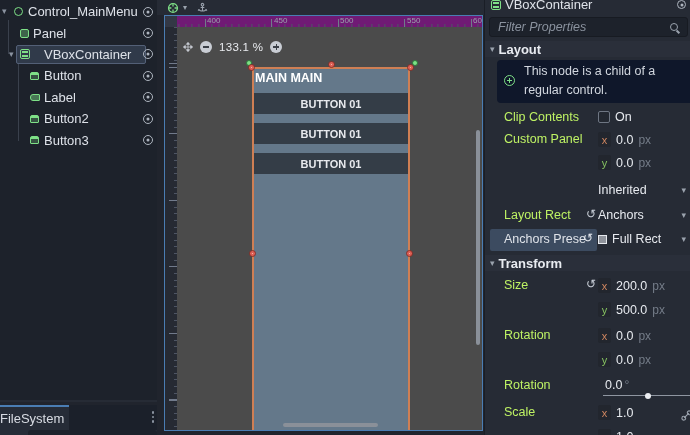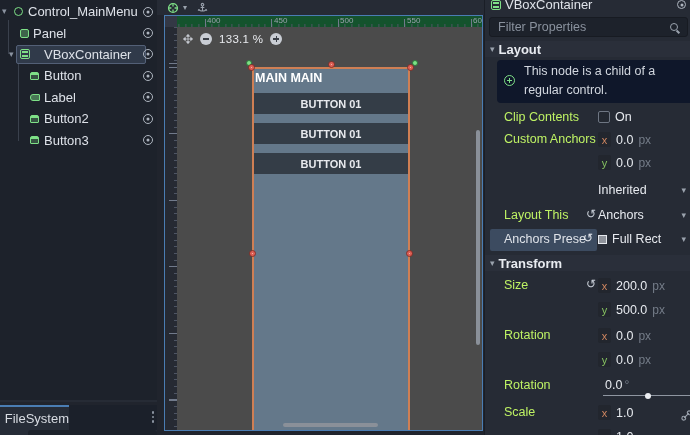--- a/index.html
+++ b/index.html
@@ -31,54 +31,54 @@
   .ic-vbox::before { top:1px; } .ic-vbox::after { bottom:1px; }
   .ic-label { width:10px; height:7px; border:1.3px solid #7ee087; border-radius:3px 1px 1px 3px;
               background:rgba(126,224,135,.45); }
   .ic-button { width:9px; height:8px; border:1.2px solid #7ee087; border-radius:2px 2px 1px 1px;
                background:linear-gradient(#7ee087 35%, rgba(126,224,135,.25) 35%); }
 
   
   .fs-gap { position:absolute; left:0; top:402px; width:157px; height:3px; background:#20242d; }
   .fs-strip { position:absolute; left:0; top:405px; width:157px; height:25px; background:#1b202a; }
   .fs-tab { position:absolute; left:0; top:0; width:69px; height:25px; background:#262c37;
-            border-top:2px solid #4a7db3; display:flex; align-items:center; justify-content:flex-end; }
+            border-top:2px solid #4a7db3; display:flex; align-items:center; justify-content:flex-start; }
   .fs-tab span { font-size:13px; color:#d8dce3; }
   .kebab { position:absolute; right:3px; top:6px; display:flex; flex-direction:column; gap:2px; }
   .kebab i { width:2.5px; height:2.5px; border-radius:50%; background:#8b93a0; }
   .fs-content { position:absolute; left:0; top:430px; width:157px; height:5px; background:#262c37; }
   .fs-content::after { content:""; position:absolute; left:28px; right:0; top:0; bottom:0;
                        background:#1d222b; border-radius:3px 3px 0 0; }
 
   
   .center { position:absolute; left:157px; top:0; width:327px; height:435px; background:#20242d; }
   .vp-toolbar { position:absolute; left:0; top:0; width:327px; height:15px; background:#262b35;
                 display:flex; align-items:center; gap:4px; padding-left:10px; }
   .vp-toolbar .ddarrow { color:#9aa2ad; font-size:8px; }
   .vp-frame { position:absolute; left:7px; top:15px; width:319px; height:416px;
               border:1px solid #4a7db3; background:#262a33; }
   .ruler-corner { position:absolute; left:0; top:0; width:12px; height:11px; background:#333845; }
-  .h-ruler { position:absolute; left:12px; top:0; right:0; height:11px; background:#14532d; overflow:hidden; }
+  .h-ruler { position:absolute; left:12px; top:0; right:0; height:11px; background:#701a75; overflow:hidden; }
   .h-ruler .minor { position:absolute; left:0; right:0; bottom:0; height:3px;
       background:repeating-linear-gradient(to right, #4e5564 0 1px, transparent 1px 6.65px);
       background-position-x:1.4px; }
   .h-ruler .major { position:absolute; left:0; right:0; bottom:0; height:8px;
       background:repeating-linear-gradient(to right, #717a8b 0 1px, transparent 1px 66.5px);
       background-position-x:28px; }
   .h-ruler .rlabel { position:absolute; top:0px; font-size:8px; color:#9aa2ad; }
   .v-ruler { position:absolute; left:0; top:11px; width:12px; bottom:0; background:#262a33; overflow:hidden; }
   .v-ruler .minor { position:absolute; top:0; bottom:0; right:0; width:3px;
       background:repeating-linear-gradient(to bottom, #4e5564 0 1px, transparent 1px 6.65px); }
   .v-ruler .major { position:absolute; top:0; bottom:0; right:0; width:8px;
       background:repeating-linear-gradient(to bottom, #717a8b 0 1px, transparent 1px 66.5px);
       background-position-y:40px; }
   .canvas { position:absolute; left:12px; top:11px; right:0; bottom:0; background:#4b4b4b; overflow:hidden; }
 
   
-  .zoom-bar { position:absolute; left:6px; top:6px; display:flex; align-items:center; gap:7px; z-index:6; }
+  .zoom-bar { position:absolute; left:6px; top:14px; display:flex; align-items:center; gap:7px; z-index:6; }
   .zoom-btn { width:12px; height:12px; border-radius:50%; background:#c9cdd4; position:relative; }
   .zoom-btn::before { content:""; position:absolute; left:3px; right:3px; top:5.2px; height:1.6px; background:#3a3f47; }
   .zoom-btn.plus::after { content:""; position:absolute; top:3px; bottom:3px; left:5.2px; width:1.6px; background:#3a3f47; }
   .zoom-label { color:#e8eaee; font-size:11.5px; letter-spacing:.3px; }
 
   
   .scene-panel { position:absolute; left:75px; top:40px; width:158px; height:380px; background:#64788a; }
   .scene-title { position:absolute; left:1px; top:1px; right:1px; height:20px; display:flex; align-items:center;
                  font-weight:bold; font-size:12.5px; color:#ffffff; padding-left:2px; }
   .scene-btn { position:absolute; left:1px; right:1px; height:21px; background:#343d47;
@@ -100,21 +100,21 @@
   .insp-header { position:absolute; left:0; top:0; width:206px; height:14px; }
   .insp-header .name { position:absolute; left:20px; top:-3px; font-size:13px; color:#dfe3e9; }
   .insp-header .ic-vbox { position:absolute; left:6px; top:0px; }
   .hdr-right-icon { position:absolute; left:192px; top:0px; width:9px; height:9px;
                     border:1.4px solid #aeb5bf; border-radius:50%; }
   .hdr-right-icon::after { content:""; position:absolute; left:50%; top:50%; width:3px; height:3px;
                     border-radius:50%; background:#aeb5bf; transform:translate(-50%,-50%); }
   .filter-box { position:absolute; left:4px; top:17px; width:199px; height:20px; background:#1d222b;
                 border:1px solid #171b22; border-radius:3px; display:flex; align-items:center; }
   .filter-box input { flex:1; background:transparent; border:none; outline:none; color:#8a929e;
-                      font-size:12.5px; padding:0 8px; font-family:"Liberation Sans",sans-serif; }
+                      font-size:12.5px; padding:0 8px; font-family:"Liberation Sans",sans-serif;font-style:italic; }
   .filter-box input::placeholder { color:#8a929e; opacity:1; }
   .mag { position:relative; width:8px; height:8px; border:1.6px solid #9aa2ad; border-radius:50%;
          margin-right:9px; flex:none; }
   .mag::after { content:""; position:absolute; width:1.7px; height:4px; background:#9aa2ad;
                 left:6.2px; top:6.2px; transform:rotate(-45deg); }
 
   .section-hdr { position:absolute; left:0; width:206px; height:16px; background:#2a2f3a;
                  display:flex; align-items:center; }
   .section-hdr .arr { color:#9aa2ad; font-size:9px; margin:0 4px 0 5px; }
   .section-hdr .txt { font-weight:bold; font-size:13px; color:#e8ebf0; }
@@ -299,21 +299,21 @@
 
     <div class="prop-row" style="top:107px;">
       <span class="plabel">Clip Contents</span>
       <span class="pval">
         <span class="checkbox"></span>
         <span class="num">On</span>
       </span>
     </div>
 
     <div class="prop-row" style="top:129px;">
-      <span class="plabel">Custom Anchors</span>
+      <span class="plabel">Custom Panel</span>
       <span class="pval">
         <span class="prefix x">x</span>
         <span class="num">0.0</span>
         <span class="unit">px</span>
       </span>
     </div>
     <div class="prop-row" style="top:152px;">
       <span class="pval">
         <span class="prefix y">y</span>
         <span class="num">0.0</span>
@@ -322,21 +322,21 @@
     </div>
 
     <div class="prop-row" style="top:180px;">
       <span class="pval">
         <span class="num">Inherited</span>
       </span>
       <span class="ddchev">▾</span>
     </div>
 
     <div class="prop-row" style="top:205px;">
-      <span class="plabel">Layout This</span>
+      <span class="plabel">Layout Rect</span>
       <span class="revert" style="left:101px;">↺</span>
       <span class="pval">
         <span class="num">Anchors</span>
       </span>
       <span class="ddchev">▾</span>
     </div>
 
     <div class="prop-row" style="top:229px;">
       <div class="hl-box"></div>
       <span class="plabel" style="color:#dfe3e9;">Anchors Prese</span>

